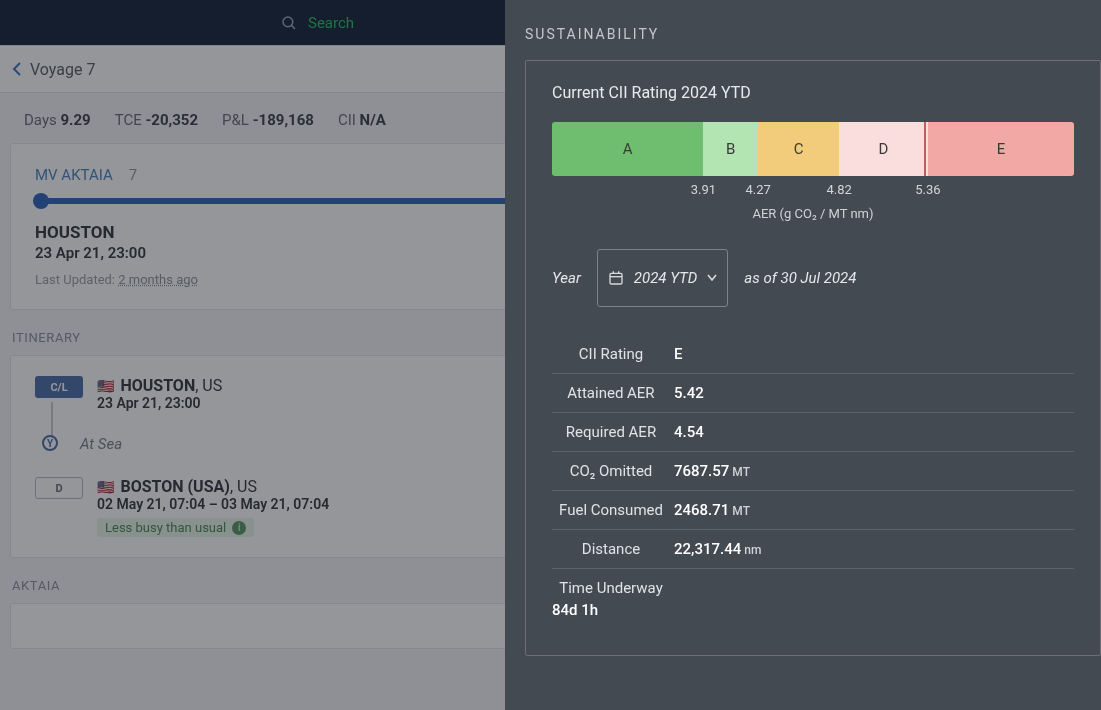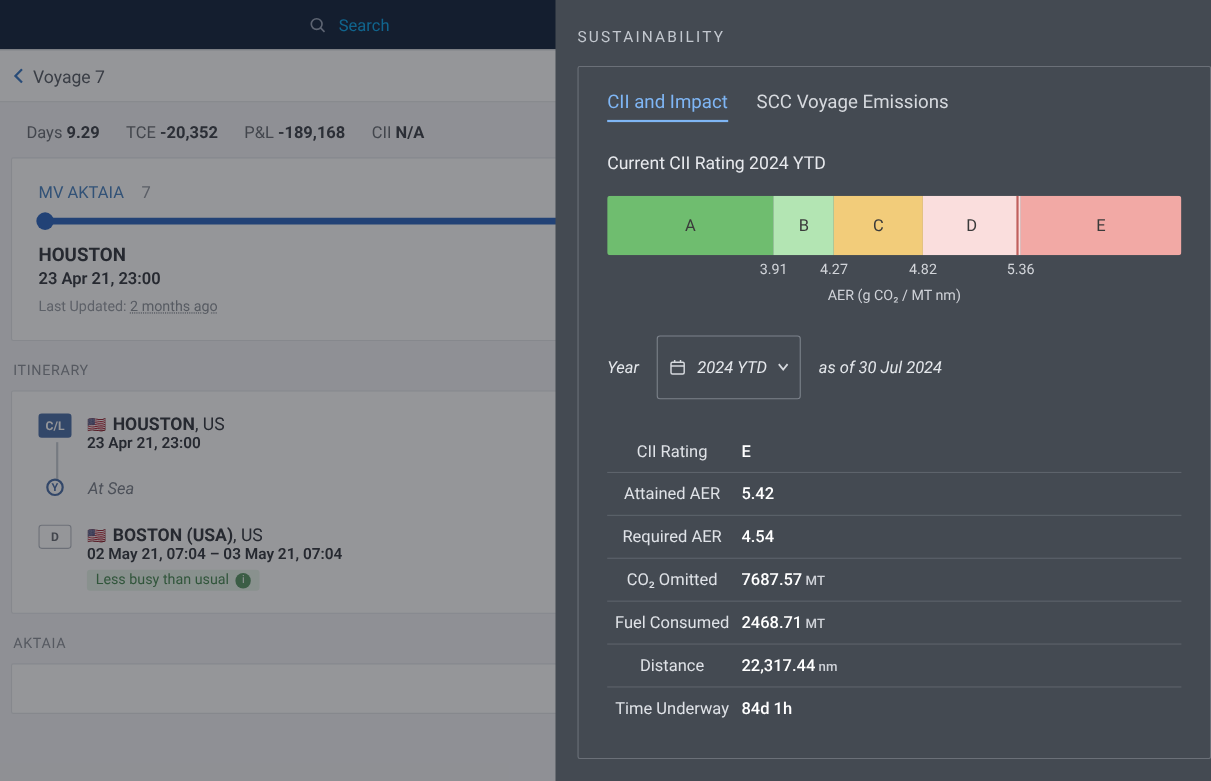--- a/index.html
+++ b/index.html
@@ -2,39 +2,39 @@
 <html><head>
 <meta charset="utf-8">
 <style>
   * { box-sizing: border-box; margin: 0; padding: 0; }
   html, body { width: 1101px; height: 710px; overflow: hidden; font-family: -apple-system, "Segoe UI", Roboto, Arial, sans-serif; }
   body { position: relative; background: #f4f5f7; }
 
   
   .app { position: absolute; inset: 0; background: #f4f5f7; }
   .topbar { height: 45px; background: #15253f; display: flex; align-items: center; }
-  .search { margin-left: 280px; display: flex; align-items: center; gap: 10px; color: #0ea5e9; font-size: 15px; }
+  .search { margin-left: 280px; display: flex; align-items: center; gap: 10px; color: #22c55e; font-size: 15px; }
   .back-row { height: 48px; border-top: 1px solid #e2e4e8; border-bottom: 1px solid #e2e4e8; display: flex; align-items: center; padding: 0 12px; background: #fff; }
   .back-row .chev { color: #3b78c4; margin-right: 8px; }
   .back-row .title { color: #5a5f68; font-size: 16px; }
   .metrics { padding: 18px 24px 14px; display: flex; gap: 24px; font-size: 15px; color: #3f434b; }
   .metrics .lbl { color: #6a6e76; font-weight: 400; }
   .metrics .val { font-weight: 700; }
   .card { margin: 0 10px 18px; background: #fff; border: 1px solid #e4e6ea; border-radius: 2px; padding: 22px 24px 22px; }
   .tabline { display: flex; align-items: center; gap: 16px; font-size: 15px; color: #4c84c1; margin-bottom: 14px; }
   .tabline .num { color: #959aa3; }
   .slider { position: relative; height: 6px; background: #2f67bf; border-radius: 3px; margin-bottom: 18px; }
   .slider .knob { position: absolute; left: 0; top: 50%; width: 16px; height: 16px; background: #2f67bf; border-radius: 50%; transform: translate(-2px,-50%); }
   .card .port { font-size: 17px; font-weight: 700; color: #353941; }
   .card .date { font-size: 15px; color: #353941; margin: 2px 0 10px; font-weight: 600; }
   .updated { font-size: 13px; color: #9a9ea6; }
   .updated a { color: #8f949c; text-decoration: underline dotted; }
   .section-lbl { font-size: 13px; letter-spacing: .6px; color: #8c9099; padding: 2px 12px 10px; }
   .it-row { display: flex; align-items: flex-start; gap: 14px; position: relative; }
-  .badge { width: 30px; height: 22px; border-radius: 3px; display:flex; align-items:center; justify-content:center; font-size:11px; font-weight:700; color:#fff; }
+  .badge { width: 48px; height: 22px; border-radius: 3px; display:flex; align-items:center; justify-content:center; font-size:11px; font-weight:700; color:#fff; }
   .badge.cl { background:#4c6fa8; }
   .badge.y  { width: 16px; height:16px; border:2px solid #4c6fa8; border-radius:50%; color:#4c6fa8; background:#fff; font-size:10px; margin-left:7px; }
   .badge.d  { background:#fff; border:1px solid #b6bbc4; color:#6a6e76; }
   .it-line { position:absolute; left:16px; top:26px; bottom:-26px; width:2px; background:#c7ccd4; }
   .flag { font-size:14px; margin-right:6px; }
   .loc { font-size:16px; font-weight:700; color:#353941; }
   .loc .ctry { font-weight:400; }
   .subdate { font-size:14px; color:#353941; font-weight:600; }
   .atsea { font-size:15px; font-style: italic; color:#7b808a; }
   .less-busy { display:inline-flex; align-items:center; gap:6px; margin-top:6px; font-size:13px; background:#eaf6ec; color:#4a8a55; padding:2px 8px; border-radius:3px; }
@@ -62,21 +62,21 @@
   .ticks span { position:absolute; transform:translateX(-50%); }
   .axis-lbl { text-align:center; font-size:13px; color:#cfd2d8; margin:6px 0 28px; }
   .yr-row { display:flex; align-items:center; gap:16px; font-size:15px; color:#e4e7eb; margin-bottom:28px;font-style:italic; }
   .yr-select { display:flex; align-items:center; gap:10px; border:1px solid #7c828b; border-radius:3px; padding:19px 10px; font-size:15px; }
   .yr-select .cal { width:16px; height:16px; }
   .kv { display:flex; align-items:baseline; gap: 4px; padding:10px 0; border-bottom:1px solid #5d636b; font-size:15px;text-align:center; }
   .kv.first { border-top: none; }
   .kv .k { color:#dfe2e7; width: 118px; }
   .kv .v { color:#fff; font-weight:500; }
   .kv .unit { font-size:12px; color:#cfd2d8; margin-left:3px; }
-  .kv.last { border-bottom:none; }
+  .kv.last { border-bottom:none;flex-direction:column; }
 </style>
 </head>
 <body>
 
 <div class="app">
   <div class="topbar">
     <div class="search">
       <svg width="18" height="18" viewBox="0 0 24 24" fill="none" stroke="#9aa5b8" stroke-width="2">
           <circle cx="10.5" cy="10.5" r="6.5"></circle>
           <line x1="20" y1="20" x2="15.2" y2="15.2"></line>
@@ -145,24 +145,20 @@
 
   <div class="section-lbl">AKTAIA</div>
   <div class="card" style="height:40px;"></div>
 </div>
 
 <div class="dim"></div>
 
 <div class="panel">
   <div class="panel-h">SUSTAINABILITY</div>
   <div class="panel-box">
-    <div class="ptabs">
-      <span class="active">CII and Impact</span>
-      <span>SCC Voyage Emissions</span>
-    </div>
     <div class="p-sub">Current CII Rating 2024 YTD</div>
 
     <div class="ratingbar">
       <div class="seg a">A</div>
       <div class="seg b">B</div>
       <div class="seg c">C</div>
       <div class="seg d">D</div>
       <div class="divE"></div>
       <div class="seg e">E</div>
     </div>

